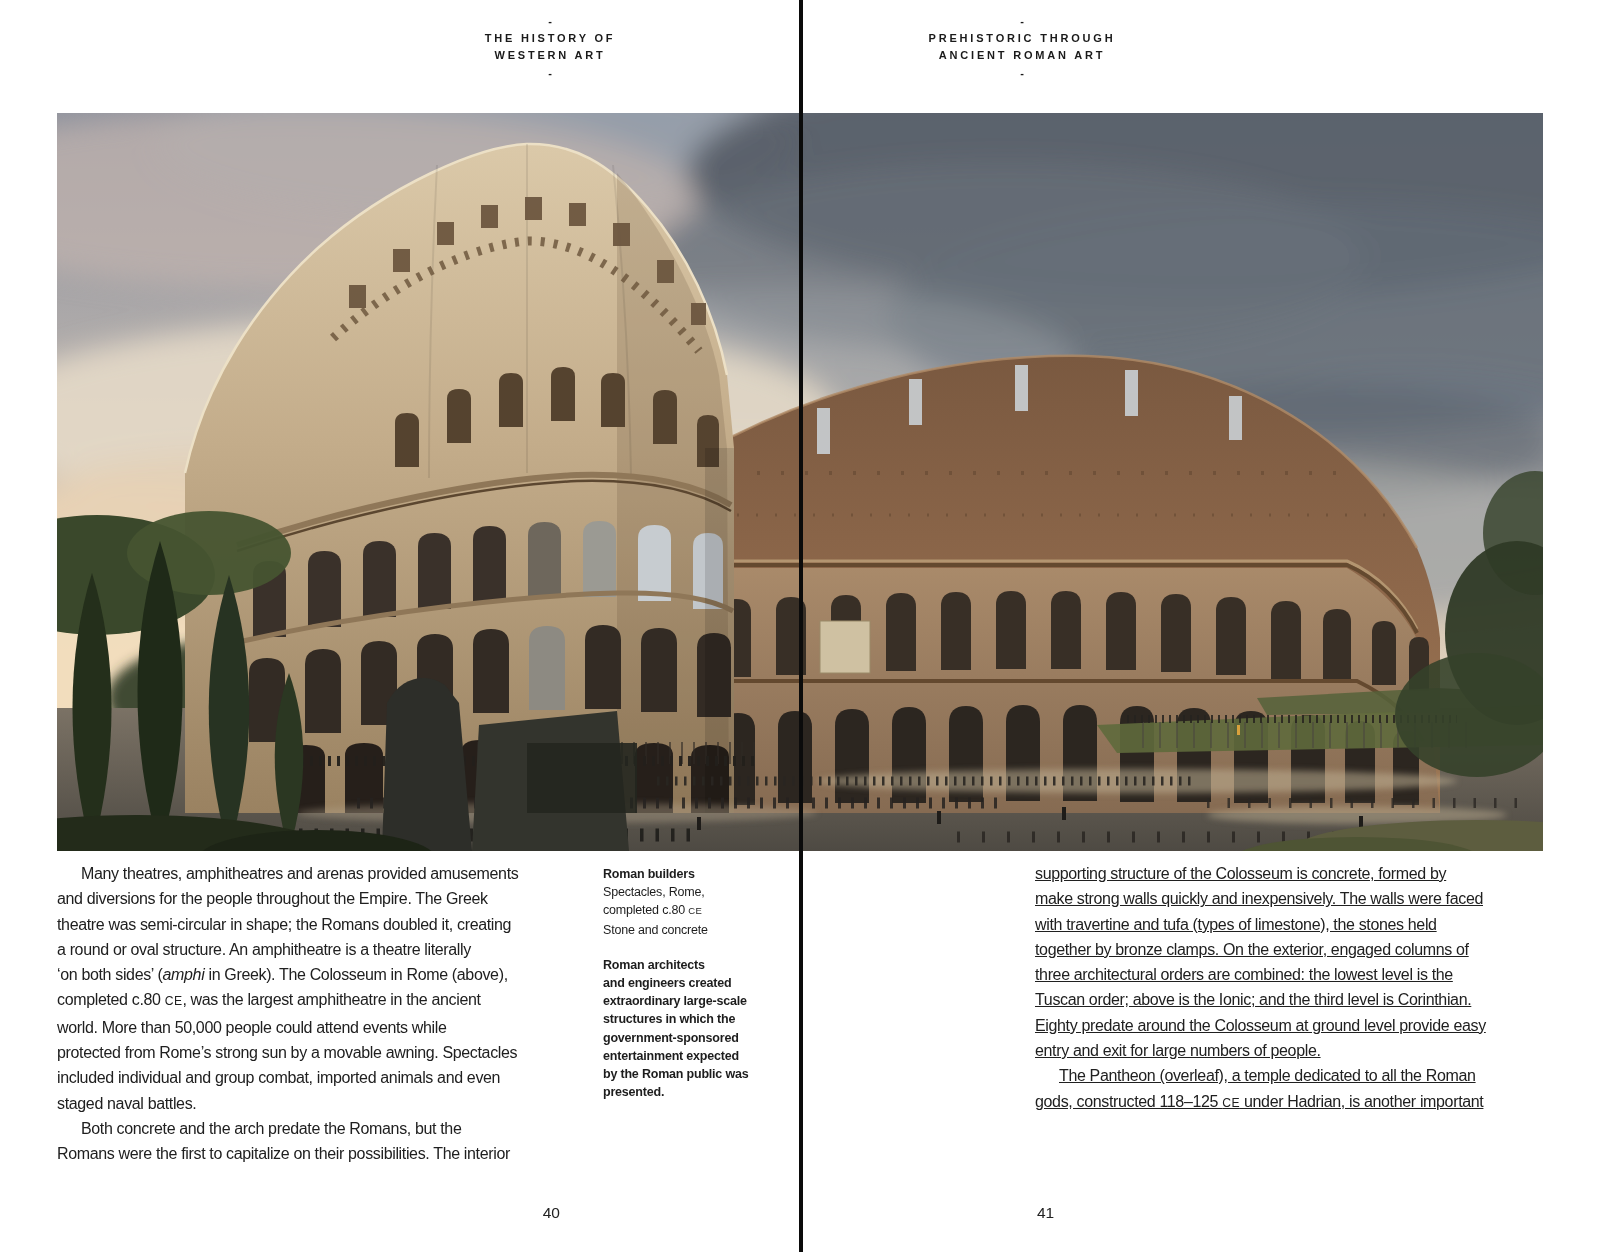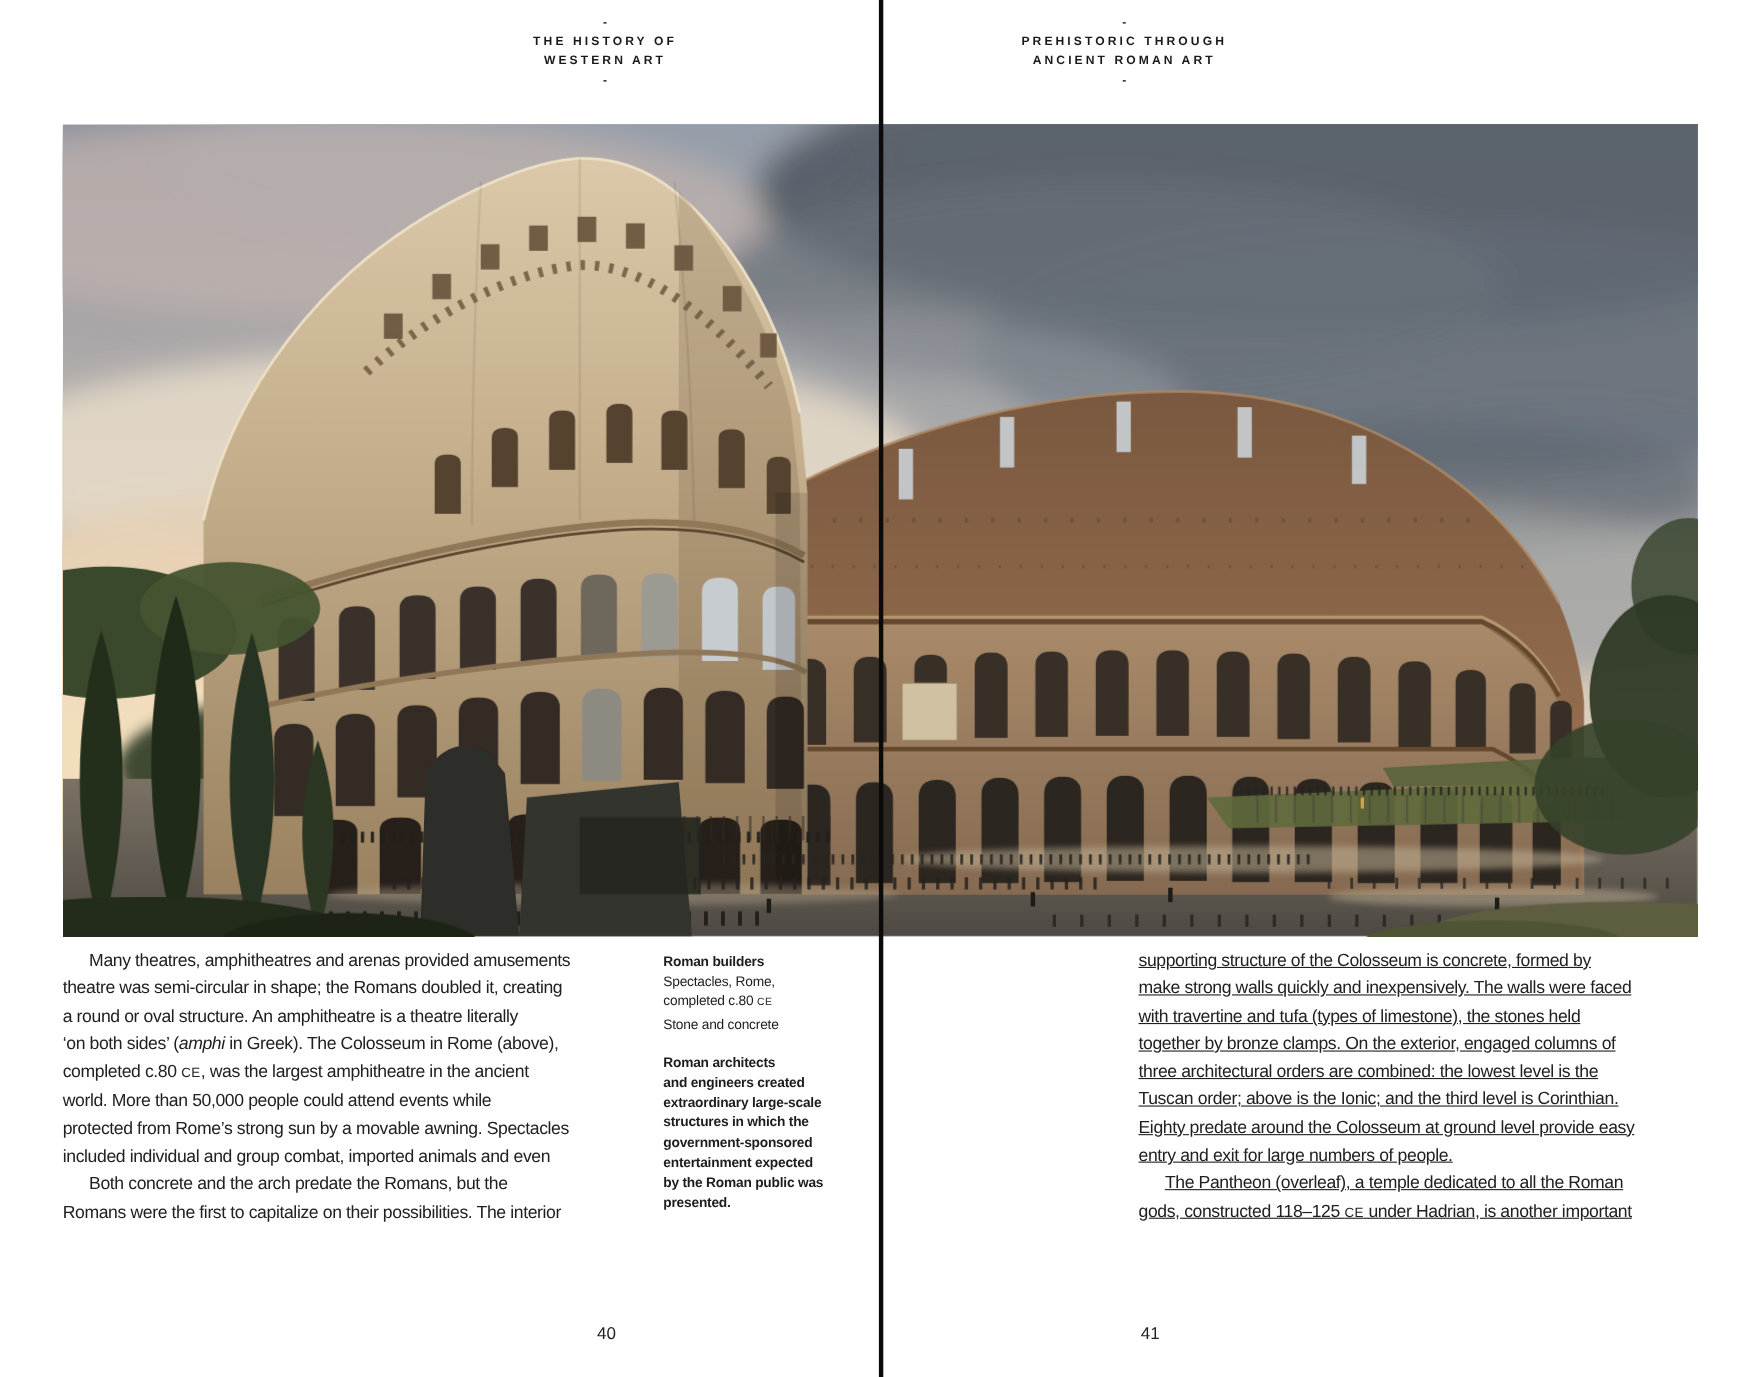--- a/index.html
+++ b/index.html
@@ -292,27 +292,29 @@
     <ellipse cx="1420" cy="735" rx="180" ry="28" fill="#5d5d3f"></ellipse>
     <ellipse cx="1300" cy="744" rx="120" ry="20" fill="#4e5434"></ellipse>
     <ellipse cx="80" cy="742" rx="200" ry="40" fill="#232b1a"></ellipse>
     <ellipse cx="260" cy="747" rx="120" ry="30" fill="#1d2416"></ellipse>
   </g>
 </svg>
 </div>
 
 <div class="body-col" id="body-left">
     <div class="tline indent"><span>Many theatres, amphitheatres and arenas provided amusements</span></div>
+    <div class="tline"><span>and diversions for the people throughout the Empire. The Greek</span></div>
     <div class="tline"><span>theatre was semi-circular in shape; the Romans doubled it, creating</span></div>
     <div class="tline"><span>a round or oval structure. An amphitheatre is a theatre literally</span></div>
     <div class="tline"><span>‘on both sides’ (</span><span class="it">amphi</span><span> in Greek). The Colosseum in Rome (above),</span></div>
     <div class="tline"><span>completed c.80 </span><span class="sc">CE</span><span>, was the largest amphitheatre in the ancient</span></div>
     <div class="tline"><span>world. More than 50,000 people could attend events while</span></div>
     <div class="tline"><span>protected from Rome’s strong sun by a movable awning. Spectacles</span></div>
     <div class="tline"><span>included individual and group combat, imported animals and even</span></div>
+    <div class="tline"><span>staged naval battles.</span></div>
     <div class="tline indent"><span>Both concrete and the arch predate the Romans, but the</span></div>
     <div class="tline"><span>Romans were the first to capitalize on their possibilities. The interior</span></div>
   </div>
 
 <div class="caption-col">
   <div class="caption-block">
       <div class="tline"><span class="bd">Roman builders</span></div>
       <div class="tline"><span>Spectacles, Rome,</span></div>
       <div class="tline"><span>completed c.80 </span><span class="sc">CE</span></div>
       <div class="tline"><span>Stone and concrete</span></div>

